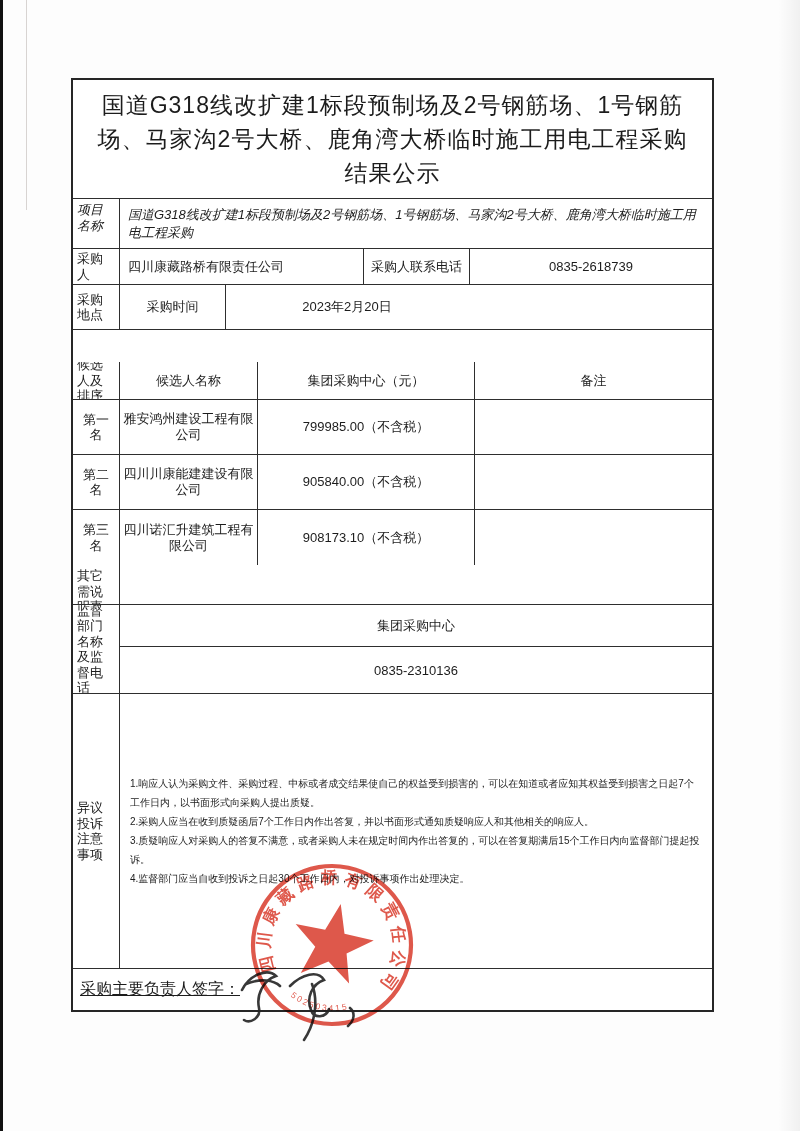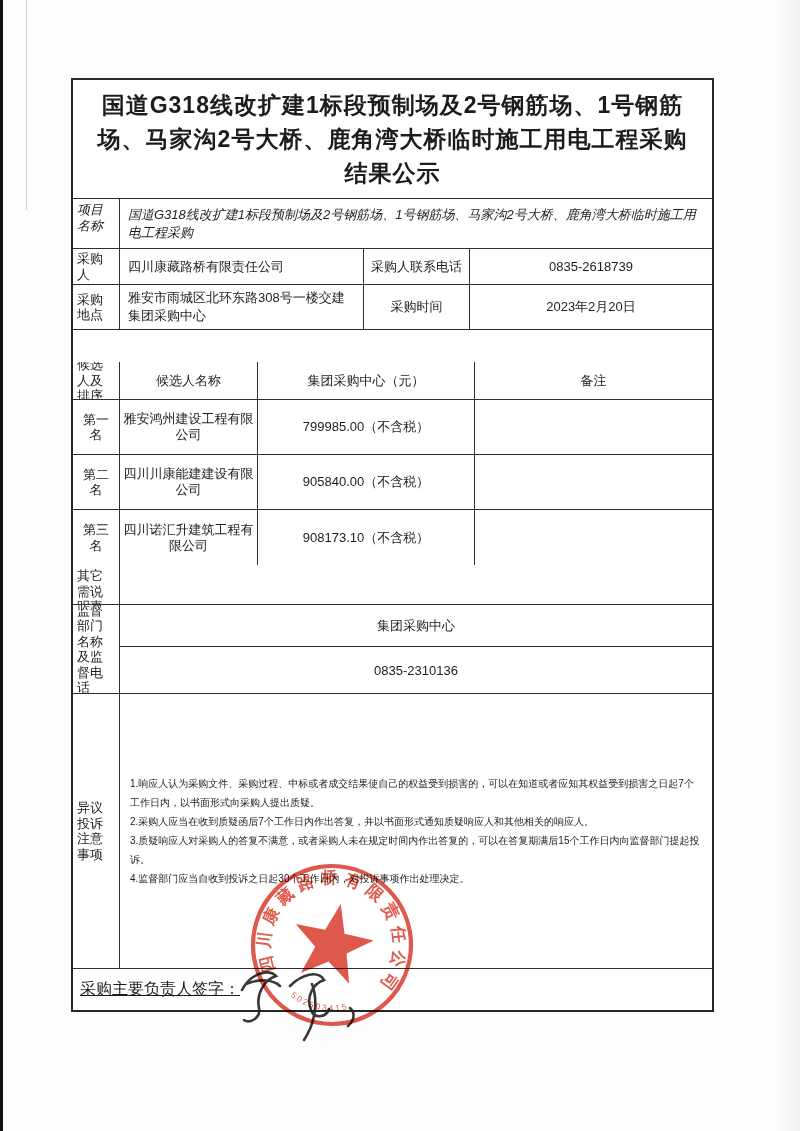--- a/index.html
+++ b/index.html
@@ -15,21 +15,21 @@
   .row:last-child{border-bottom:none;flex:1;}
   .c{border-right:1.5px solid #2e2e2e;box-sizing:border-box;display:flex;align-items:center;
      font-size:13px;overflow:hidden;}
   .c:last-child{border-right:none;}
   .lab{width:47px;flex:none;padding:2px 4px;line-height:15.5px;align-items:center;}
   .lab-top{align-items:flex-start;padding-top:3px;}
   .val{flex:1;padding:3px 8px;line-height:18px;}
   .key{width:106px;flex:none;justify-content:center;text-align:center;padding:2px 3px;line-height:16px;}
   .last{width:242px;flex:none;justify-content:center;text-align:center;padding:2px 4px;}
   .title-row{height:119px;}
-  .title-cell{flex:1;justify-content:center;text-align:center;font-weight:bold;
+  .title-cell{flex:1;justify-content:center;text-align:center;font-weight:normal;
       font-size:23px;line-height:34px;letter-spacing:1px;padding:0 17px;border-right:none;}
   .r-project{height:50px;font-style:italic;}
   .r-buyer{height:36px;}
   .r-place{height:45px;}
   .r-period{height:32px;}
   .r-candhead{height:38px;margin-top:32px;}
   .cand{height:55px;}
   .cname{width:138px;flex:none;justify-content:center;text-align:center;padding:2px 3px;line-height:16px;}
   .cprice{width:217px;flex:none;justify-content:center;text-align:center;padding:2px 4px;}
   .crem{flex:1;justify-content:center;text-align:center;}
@@ -72,21 +72,20 @@
 
     <div class="row r-buyer">
       <div class="c lab">采购人</div>
       <div class="c val">四川康藏路桥有限责任公司</div>
       <div class="c key">采购人联系电话</div>
       <div class="c last">0835-2618739</div>
     </div>
 
     <div class="row r-place">
       <div class="c lab">采购地点</div>
-      <div class="c val">雅安市雨城区北环东路308号一楼交建集团采购中心</div>
       <div class="c key">采购时间</div>
       <div class="c last">2023年2月20日</div>
     </div>
 
 
     <div class="row r-candhead">
       <div class="c lab">候选人及排序</div>
       <div class="c cname">候选人名称</div>
       <div class="c cprice">集团采购中心（元）</div>
       <div class="c crem">备注</div>

